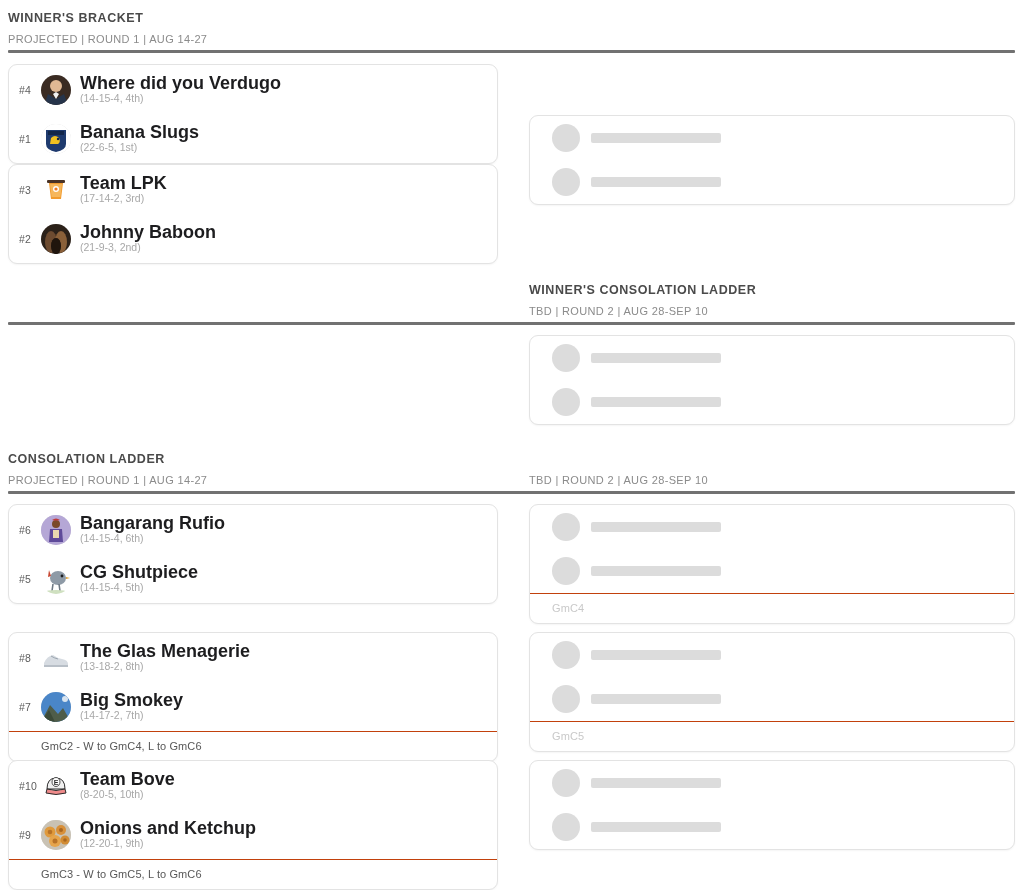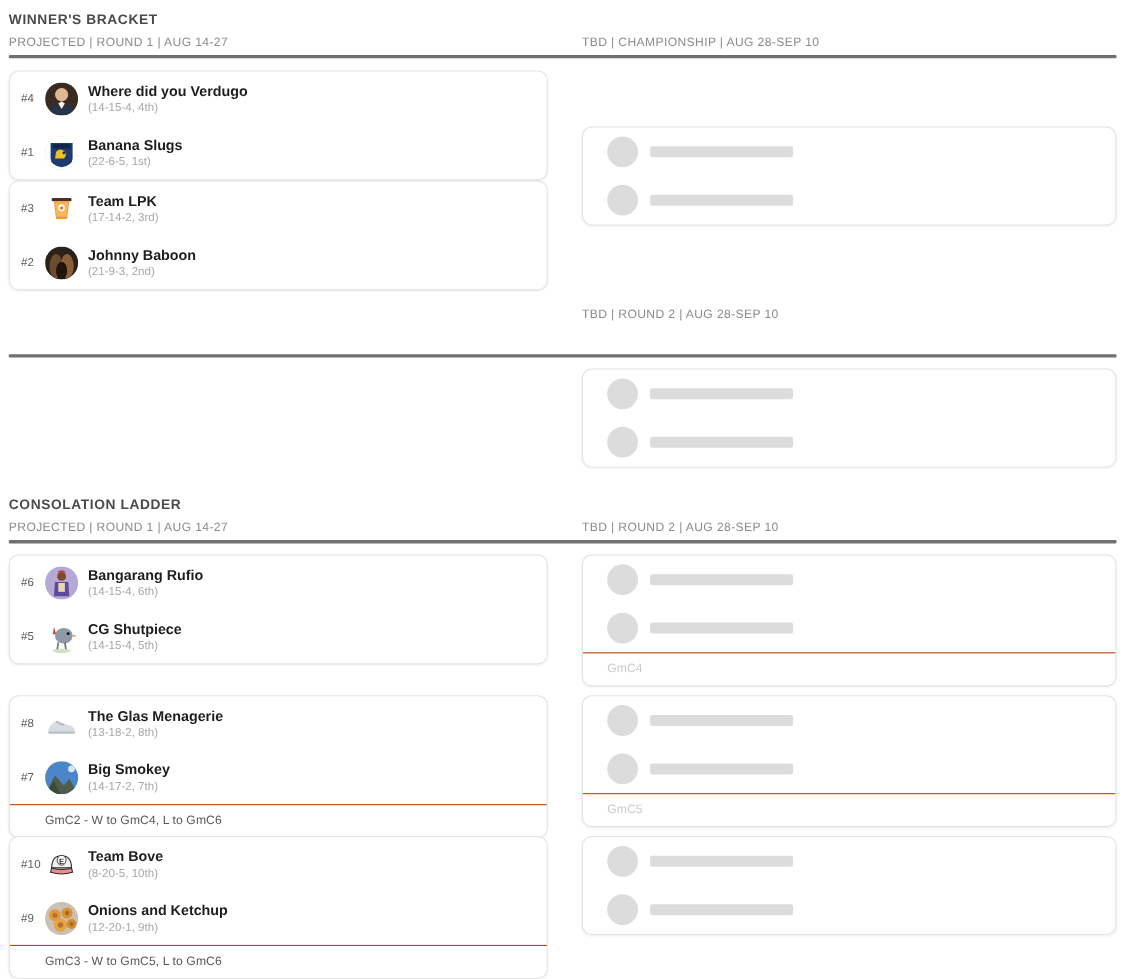--- a/index.html
+++ b/index.html
@@ -73,21 +73,21 @@
     flex: 0 0 30px;
     border-radius: 50%;
     margin-right: 9px;
     overflow: hidden;
     position: relative;
     background: #dcdcdc;
   }
   .avatar svg { display: block; width: 30px; height: 30px; }
   .team-text { display: flex; flex-direction: column; justify-content: center; }
   .team-name {
-    font-size: 13px;
+    font-size: 18px;
     font-weight: bold;
     color: #1d1d1f;
     line-height: 16px;
     white-space: nowrap;
   }
   .team-rec {
     font-size: 10.5px;
     color: #a8a8a8;
     line-height: 14px;
     white-space: nowrap;
@@ -129,21 +129,20 @@
 <div class="page">
 
   <div class="band" style="top:0;">
     <div class="band-head">
       <div class="head-col left">
         <div class="sec-title">WINNER'S BRACKET</div>
         <div class="sec-sub">PROJECTED | ROUND 1 | AUG 14-27</div>
       </div>
       <div class="head-col right">
         <div class="sec-title">&nbsp;</div>
-        <div class="sec-sub">TBD | CHAMPIONSHIP | AUG 28-SEP 10</div>
       </div>
     </div>
   </div>
   <div class="rule" style="top:50px;"></div>
 
   <div class="card left" style="top:64px;">
     <div class="team-row">
       <div class="seed">#4</div>
       <div class="avatar">
         <svg viewBox="0 0 30 30">
@@ -219,20 +218,21 @@
     </div>
     <div class="ph-row">
       <div class="ph-avatar"></div>
       <div class="ph-bar"></div>
     </div>
   </div>
 
   <div class="band" style="top:272px;">
     <div class="band-head">
       <div class="head-col right">
+        <div class="sec-title">WINNER'S CONSOLATION LADDER</div>
         <div class="sec-sub">TBD | ROUND 2 | AUG 28-SEP 10</div>
       </div>
     </div>
   </div>
   <div class="rule" style="top:322px;"></div>
 
   <div class="card right" style="top:335px;">
     <div class="ph-row">
       <div class="ph-avatar"></div>
       <div class="ph-bar"></div>

